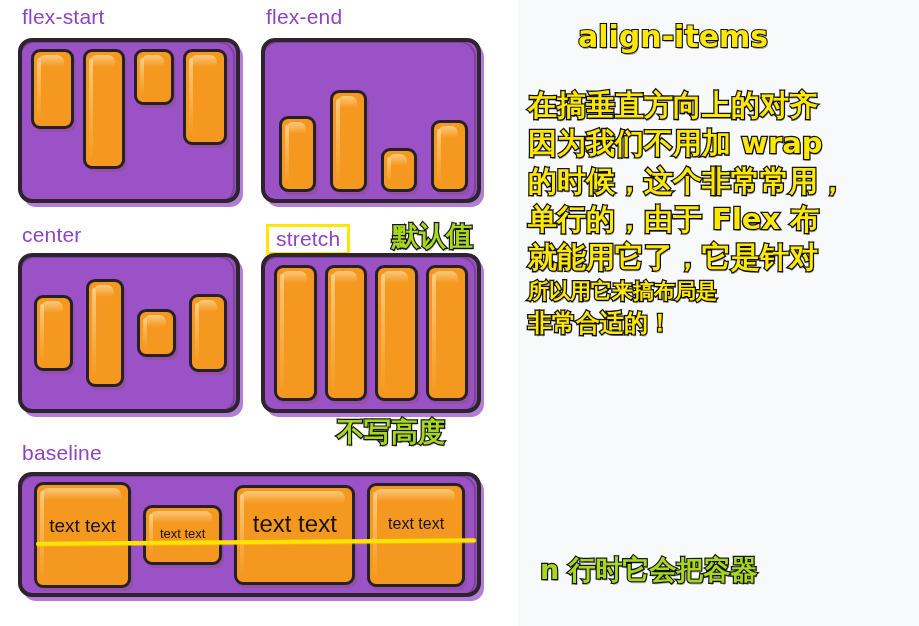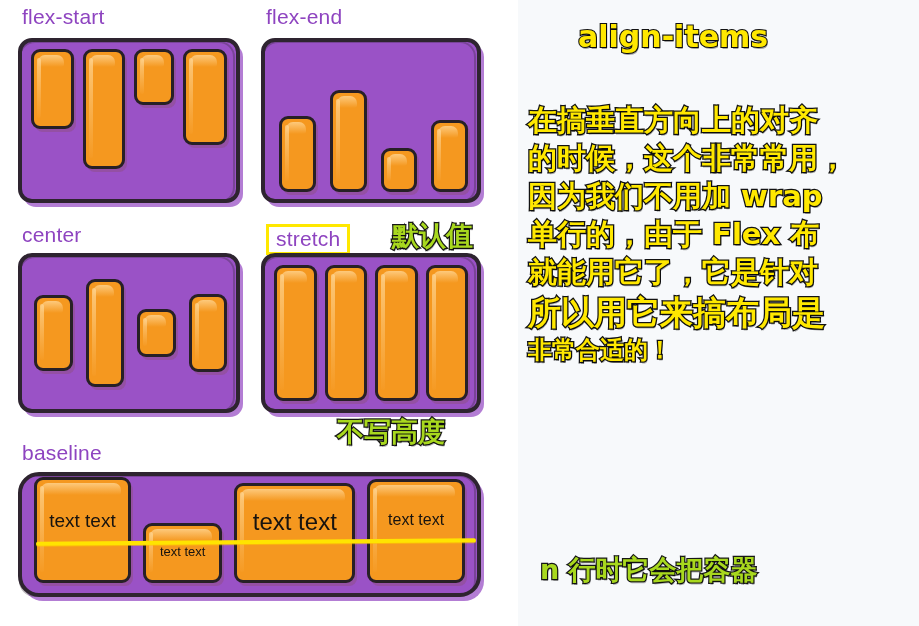--- a/index.html
+++ b/index.html
@@ -87,21 +87,21 @@
     position:absolute;left:3px;top:6px;width:4px;bottom:8px;
     background:linear-gradient(180deg,rgba(255,215,150,.75),rgba(255,195,120,.05));
     border-radius:4px;pointer-events:none;
   }
 
   
   .al-start{align-items:flex-start;}
   .al-end{align-items:flex-end;}
   .al-center{align-items:center;}
   .al-stretch{align-items:stretch;}
-  .al-baseline{align-items:flex-end;border-radius:21px;}
+  .al-baseline{align-items:center;}
 
   
   .item.txt{
     display:flex;align-items:center;justify-content:center;
     color:#17130f;
     font-family:"Liberation Sans","DejaVu Sans",sans-serif;
     padding:0 6px;
   }
   .baseline-line{
     position:absolute;
@@ -233,27 +233,27 @@
     </div>
 
   </div>
 
   <div class="divider"></div>
 
   <div class="right-panel">
 
     <div class="title-yellow rt-line" style="position:absolute;left:60px;top:22px;font-size:30px;">align-items</div>
 
-    <div style="position:absolute;left:10px;top:106px;width:392px;">
+    <div style="position:absolute;left:10px;top:91px;width:392px;">
       <div class="body-yellow rt-line" style="font-size:29px;margin-bottom:9px;">在搞垂直方向上的对齐</div>
+      <div class="body-yellow rt-line" style="font-size:29px;margin-bottom:9px;">因为我们不用加 wrap</div>
       <div class="body-yellow rt-line" style="font-size:29px;margin-bottom:9px;">的时候，这个非常常用，</div>
-      <div class="body-yellow rt-line" style="font-size:29px;margin-bottom:9px;">因为我们不用加 wrap</div>
       <div class="body-yellow rt-line" style="font-size:29px;margin-bottom:9px;">单行的，由于 Flex 布</div>
       <div class="body-yellow rt-line" style="font-size:29px;margin-bottom:9px;">就能用它了，它是针对</div>
-      <div class="body-yellow rt-line" style="font-size:33px;margin-bottom:9px;">所以用它来搞布局是</div>
+      <div class="body-yellow rt-line" style="font-size:21px;margin-bottom:9px;">所以用它来搞布局是</div>
       <div class="body-yellow rt-line" style="font-size:24px;margin-bottom:9px;">非常合适的！</div>
     </div>
 
     <div style="position:absolute;left:22px;top:515px;width:380px;">
       <div class="body-green rt-line" style="font-size:27px;margin-bottom:12px;">n 行时它会把容器</div>
     </div>
 
   </div>
 
 </div>

